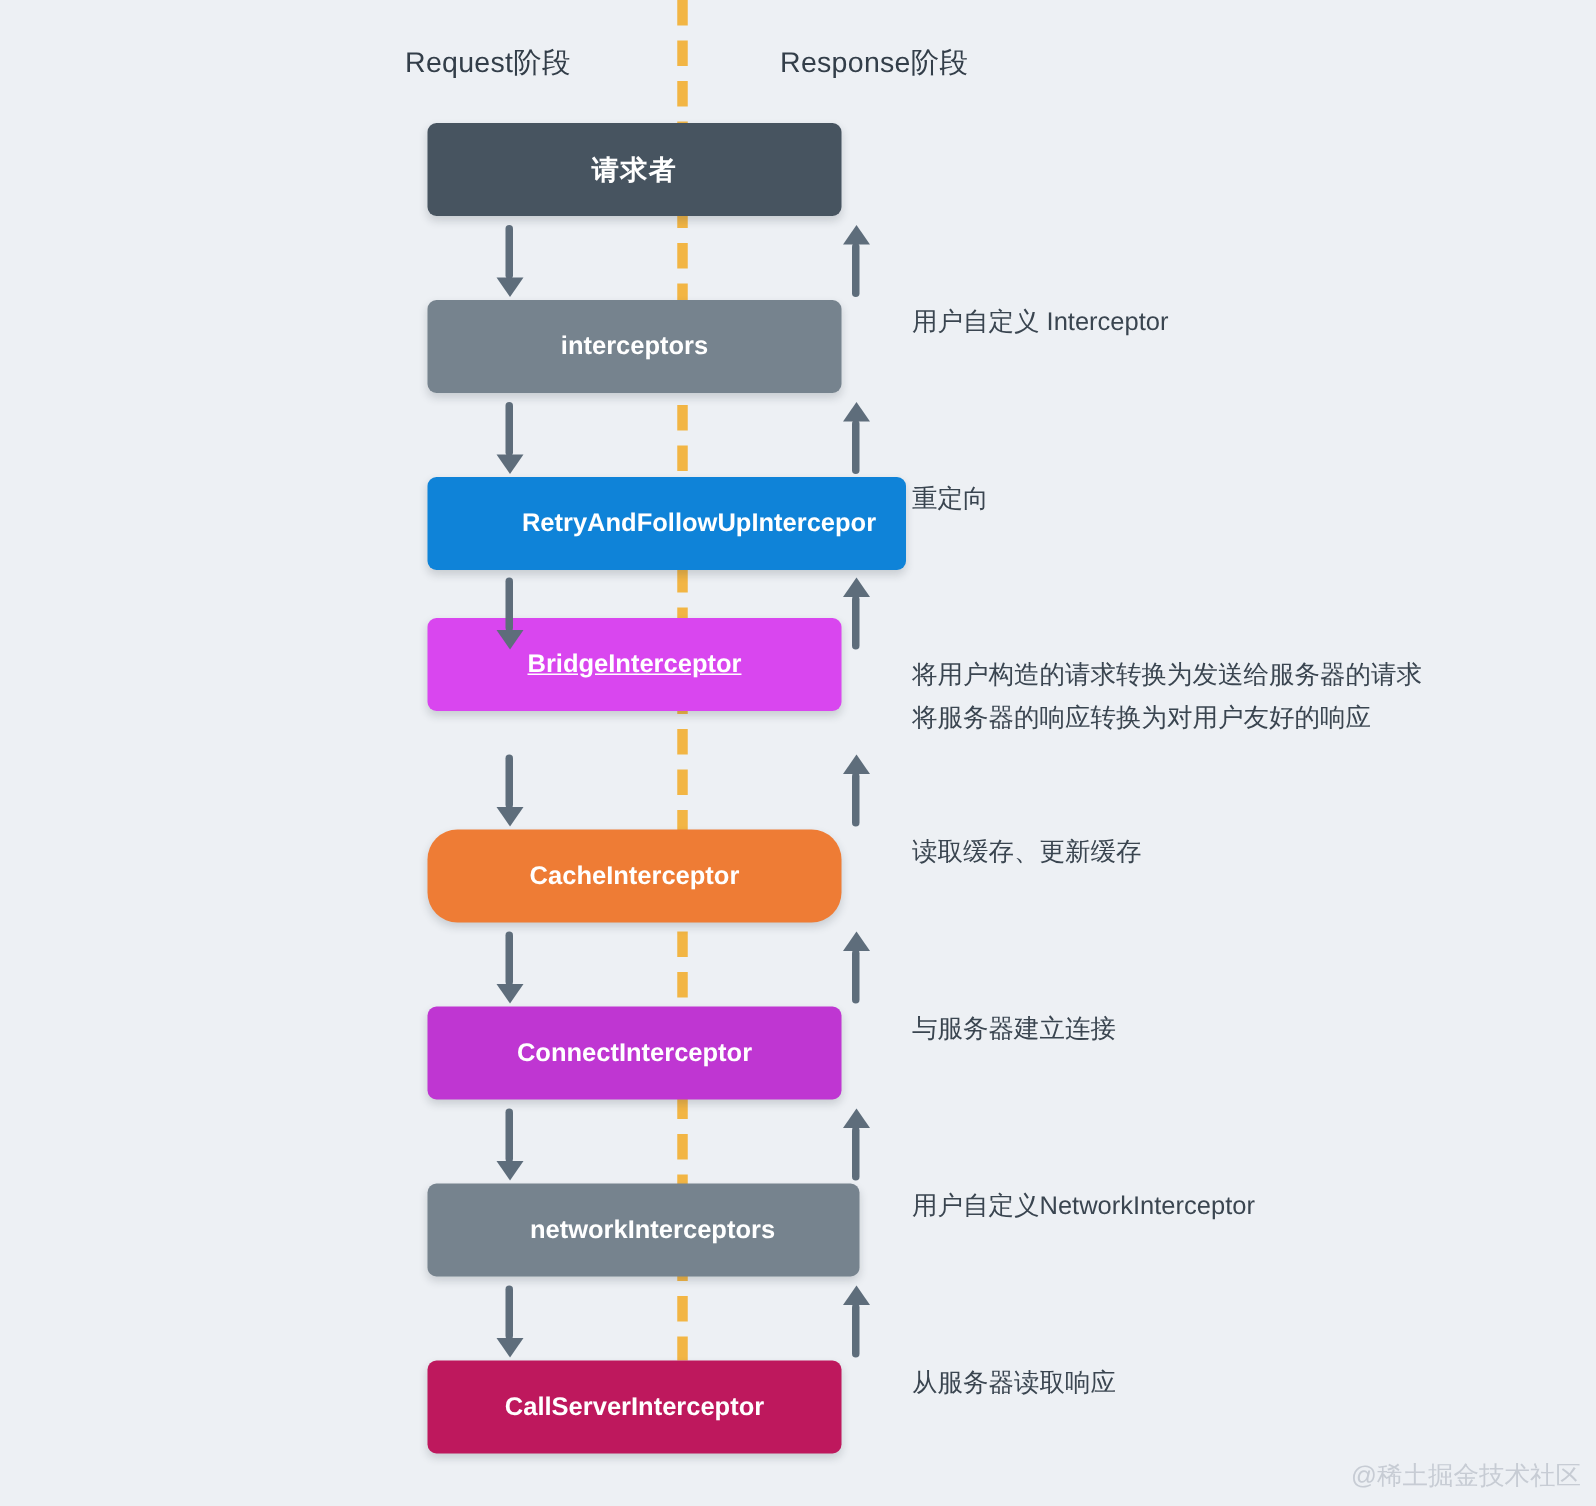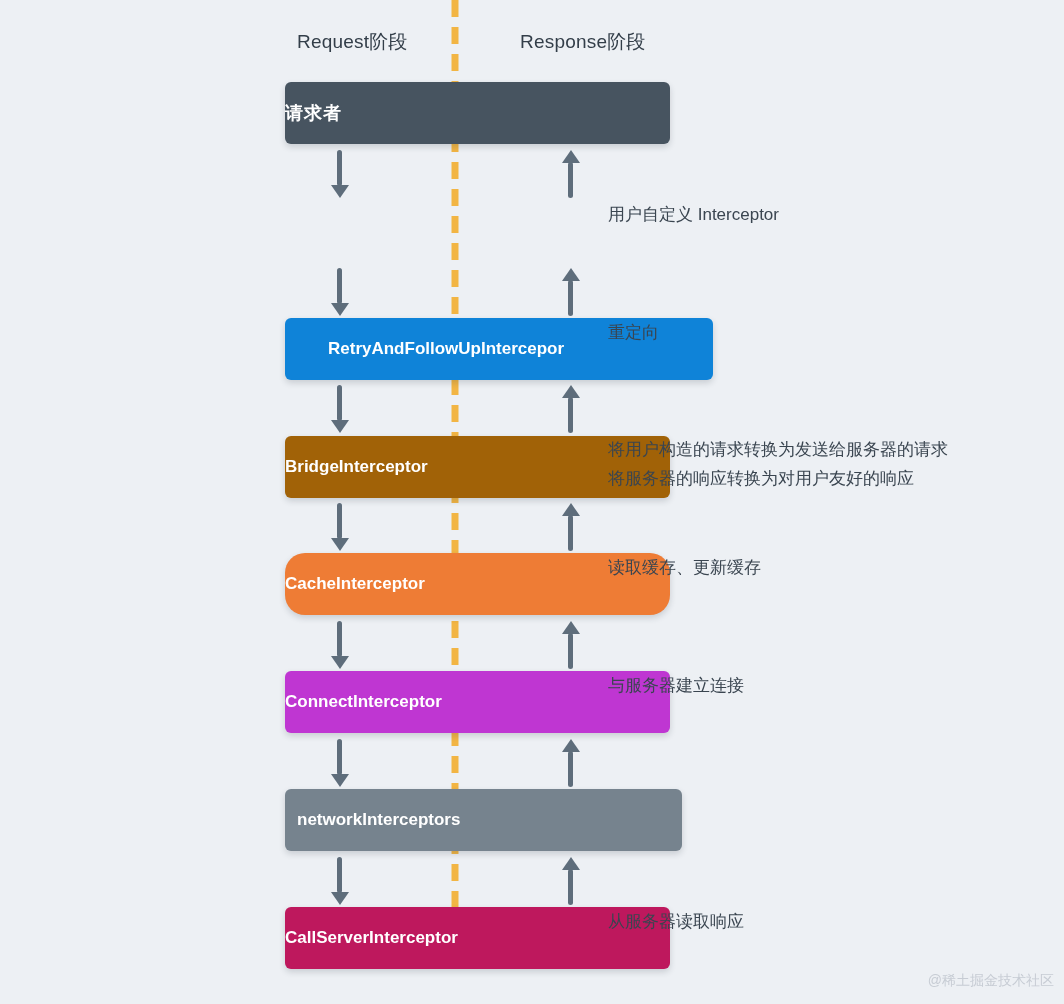--- a/index.html
+++ b/index.html
@@ -9,26 +9,26 @@
     width:1064px;height:1004px;
     background:#edf0f4;
     overflow:hidden;
   }
   .divider-svg{position:absolute;left:0;top:0;pointer-events:none;}
   .hdr{
     position:absolute;top:29px;
     font-size:19px;font-weight:500;color:#333e49;
     letter-spacing:.2px;white-space:nowrap;
   }
-  .hdr.req{left:270px;margin-left:27px;}
+  .hdr.req{left:270px;}
   .hdr.res{left:520px;}
   .box{
-    position:absolute;left:285px;width:385px;height:62px;
+    position:absolute;left:285px;width:276px;height:62px;
     border-radius:6px;
-    display:flex;align-items:center;
+    display:flex;align-items:center;justify-content:center;
     color:#ffffff;font-size:17px;font-weight:600;
     box-shadow:0 3px 6px rgba(40,50,60,.18);
     white-space:nowrap;
   }
   .box.cjk{font-size:18px;font-weight:700;letter-spacing:1px;}
   .ann{
     position:absolute;left:608px;height:62px;
     display:flex;flex-direction:column;
     font-size:17px;color:#3a4550;line-height:29px;white-space:nowrap;
   }
@@ -37,42 +37,45 @@
   .arr .head{position:absolute;left:1px;width:0;height:0;
     border-left:9px solid transparent;border-right:9px solid transparent;}
   .arr.down .shaft{top:0;}
   .arr.down .head{bottom:0;border-top:13px solid #5e6d7b;}
   .arr.up .shaft{bottom:0;}
   .arr.up .head{top:0;border-bottom:13px solid #5e6d7b;}
   .arr.left{left:330px;}
   .arr.right{left:561px;}
   .watermark{
     position:absolute;right:10px;top:972px;
-    font-size:14px;color:#c7ccd4;white-space:nowrap;
+    font-size:17px;color:#c7ccd4;white-space:nowrap;
   }
 </style>
 </head>
 <body>
 
 <div class="canvas">
 
   <svg class="divider-svg" width="1064" height="1004">
     <line x1="455" y1="0" x2="455" y2="907" stroke="#f2b544" stroke-width="7" stroke-dasharray="17 10"></line>
   </svg>
 
   <div class="hdr req">Request阶段</div>
   <div class="hdr res">Response阶段</div>
 
   <div class="box cjk" style="top: 82px; background: rgb(71, 84, 96);">
       <span>请求者</span>
     </div>
+  <div class="box" style="top: 200px; background: rgb(118, 131, 142);">
+      <span>interceptors</span>
+    </div>
   <div class="box" style="top: 318px; background: rgb(15, 131, 216); padding-left: 43px;">
       <span>RetryAndFollowUpIntercepor</span>
     </div>
-  <div class="box" style="top: 436px; background: #a16207;">
+  <div class="box" style="top: 412px; background: #d946ef; text-decoration: underline;">
       <span>BridgeInterceptor</span>
     </div>
   <div class="box" style="top: 553px; background: rgb(238, 124, 53); border-radius: 20px;">
       <span>CacheInterceptor</span>
     </div>
   <div class="box" style="top: 671px; background: rgb(191, 54, 210);">
       <span>ConnectInterceptor</span>
     </div>
   <div class="box" style="top: 789px; background: rgb(118, 131, 142); padding-left: 12px;">
       <span>networkInterceptors</span>
@@ -89,20 +92,23 @@
     </div>
   <div class="ann" style="top:435px">
     <span>将用户构造的请求转换为发送给服务器的请求</span>
     <span>将服务器的响应转换为对用户友好的响应</span>
   </div>
   <div class="ann" style="top:553px">
       <span>读取缓存、更新缓存</span>
     </div>
   <div class="ann" style="top:671px">
       <span>与服务器建立连接</span>
+    </div>
+  <div class="ann" style="top:789px">
+      <span>用户自定义NetworkInterceptor</span>
     </div>
   <div class="ann" style="top:907px">
       <span>从服务器读取响应</span>
     </div>
 
   <div class="arr down left" style="top:150px">
       <i class="shaft"></i>
       <i class="head"></i>
     </div>
   <div class="arr down left" style="top:268px">

